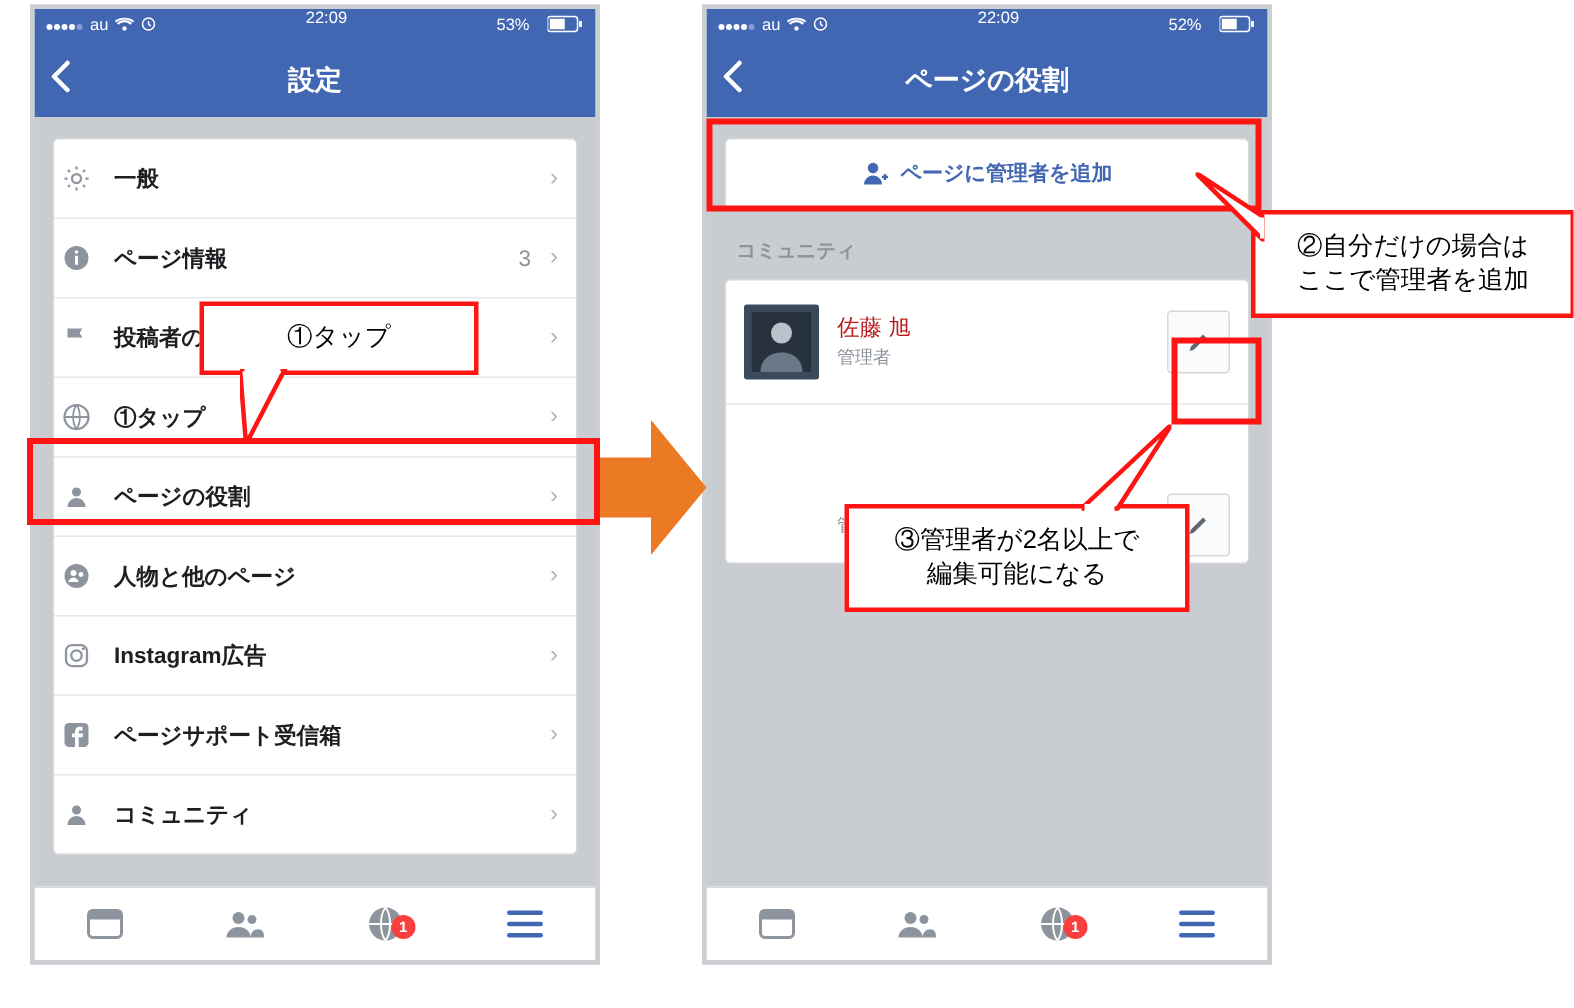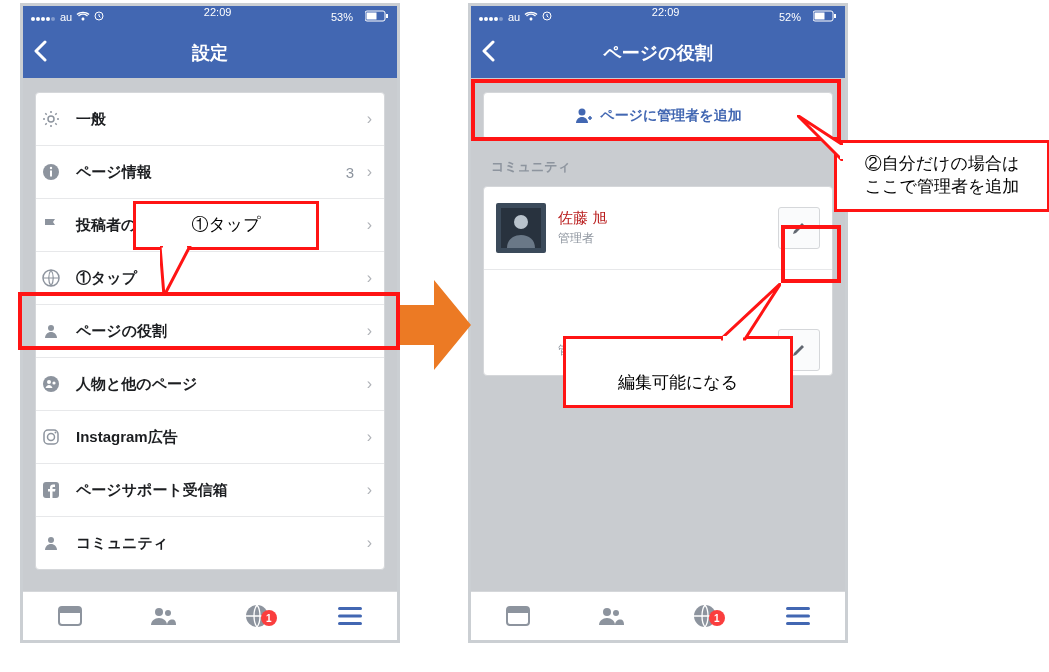--- a/index.html
+++ b/index.html
@@ -352,21 +352,21 @@
   <div class="callout" style="left:834px;top:140px;width:182px">
     <span>②自分だけの場合は</span><br>
     <span>ここで管理者を追加</span>
     <svg style="position:absolute;left:-40px;top:-28px" width="46" height="46" viewBox="0 0 46 46">
       <polygon points="0,0 46,30 46,46" fill="#fff" stroke="#ff1414" stroke-width="3"></polygon>
       <polygon points="43,30 46,30 46,44 43,44" fill="#fff"></polygon>
     </svg>
   </div>
 
   <div class="callout" style="left:563px;top:336px;width:196px">
-    <br>
+    <span>③管理者が2名以上で</span><br>
     <span>編集可能になる</span>
     <svg style="position:absolute;left:155px;top:-56px" width="60" height="60" viewBox="0 0 60 60">
       <polygon points="60,0 0,56 24,56" fill="#fff" stroke="#ff1414" stroke-width="3"></polygon>
       <polygon points="2,53 22,53 22,58 2,58" fill="#fff"></polygon>
     </svg>
   </div>
 
 </div>
 
 </body></html>

